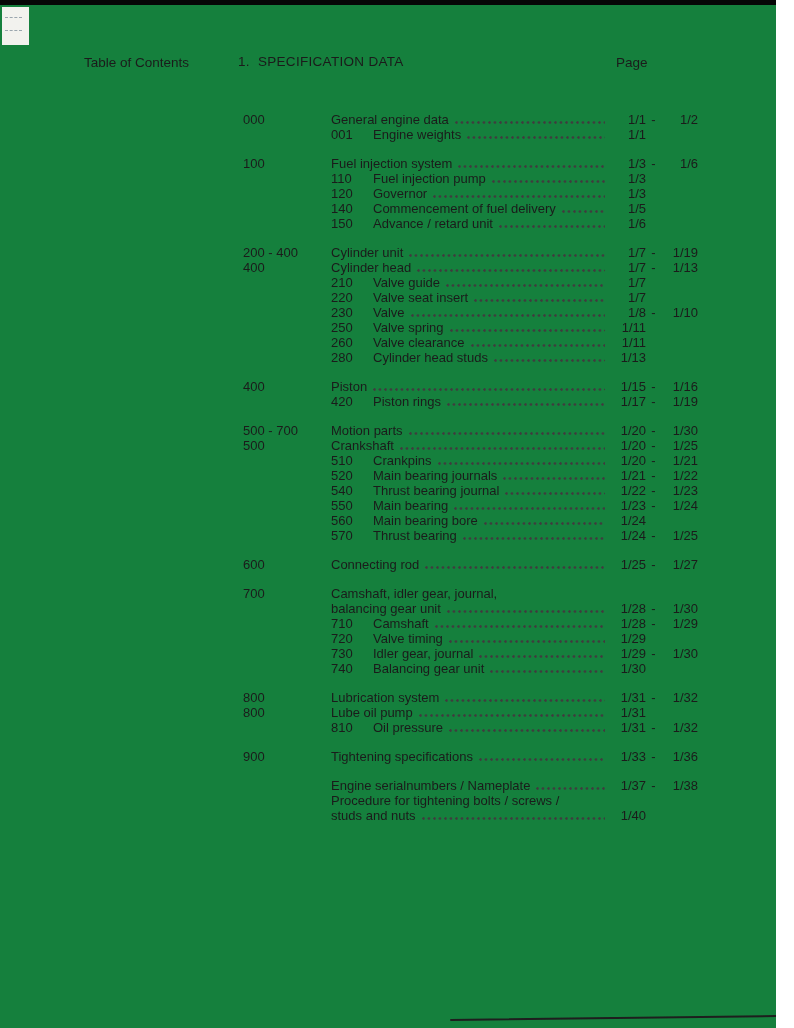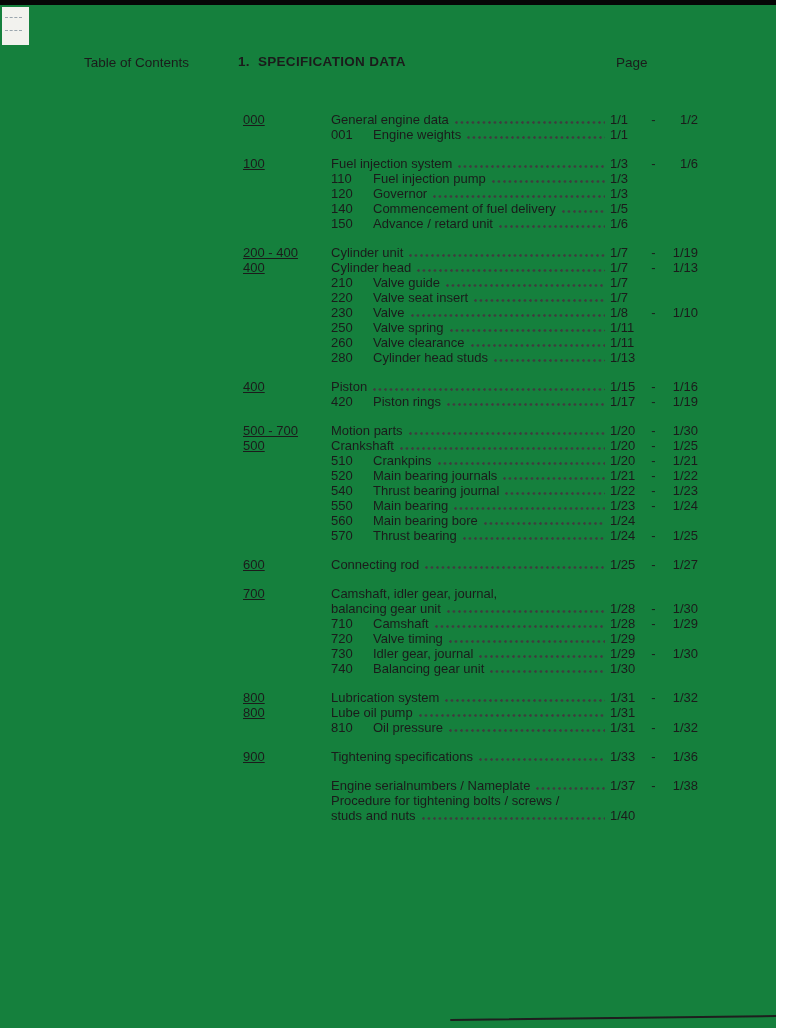--- a/index.html
+++ b/index.html
@@ -32,47 +32,47 @@
   }
   .scan-corner::before { top: 10px; }
   .scan-corner::after  { top: 23px; }
   .scan-bottom-line {
     position: absolute; left: 450px; right: -6px; bottom: 9px; height: 2px;
     background: #1e1e1e; transform: rotate(-0.7deg); border-radius: 1px;
   }
 
   
   .header-left  { position: absolute; left: 84px;  top: 55px; font-size: 13.5px; }
-  .header-title { position: absolute; left: 238px; top: 54px; font-size: 13.5px; font-weight: bold; letter-spacing: 0.3px; white-space: pre; }
+  .header-title { position: absolute; left: 238px; top: 54px; font-size: 13.5px; font-weight: normal; letter-spacing: 0.3px; white-space: pre; }
   .header-page  { position: absolute; left: 616px; top: 55px; font-size: 13.5px; }
 
   
   .toc {
     position: absolute; left: 243px; top: 112px; width: 455px;
     font-size: 13px;
   }
   .toc-group { margin-bottom: 14px; }
   .toc-row {
     display: flex;
     height: 15px; line-height: 15px;
     white-space: nowrap;
   }
-  .col-code  { flex: 0 0 88px; text-decoration: underline; }
+  .col-code  { flex: 0 0 88px; }
   .col-sub   { flex: 0 0 42px; }
   .col-title { flex: 0 0 auto; text-align: right; }
   .dot-leader {
     flex: 1 1 auto;
     min-width: 8px;
     margin: 0 5px 0 6px;
     background-image: radial-gradient(circle at 1.5px 1.5px, #3e3e3e 1.05px, rgba(0,0,0,0) 1.5px);
     background-size: 5.5px 3px;
     background-repeat: repeat-x;
     background-position: left bottom 3px;
   }
-  .col-p1   { flex: 0 0 36px; }
+  .col-p1   { flex: 0 0 36px; text-align: right; }
   .col-dash { flex: 0 0 15px; text-align: center; }
   .col-p2   { flex: 0 0 37px; text-align: right; }
 </style>
 </head>
 <body>
 
 <div class="page">
   <div class="scan-top-bar"></div>
   <div class="scan-corner"></div>
 

